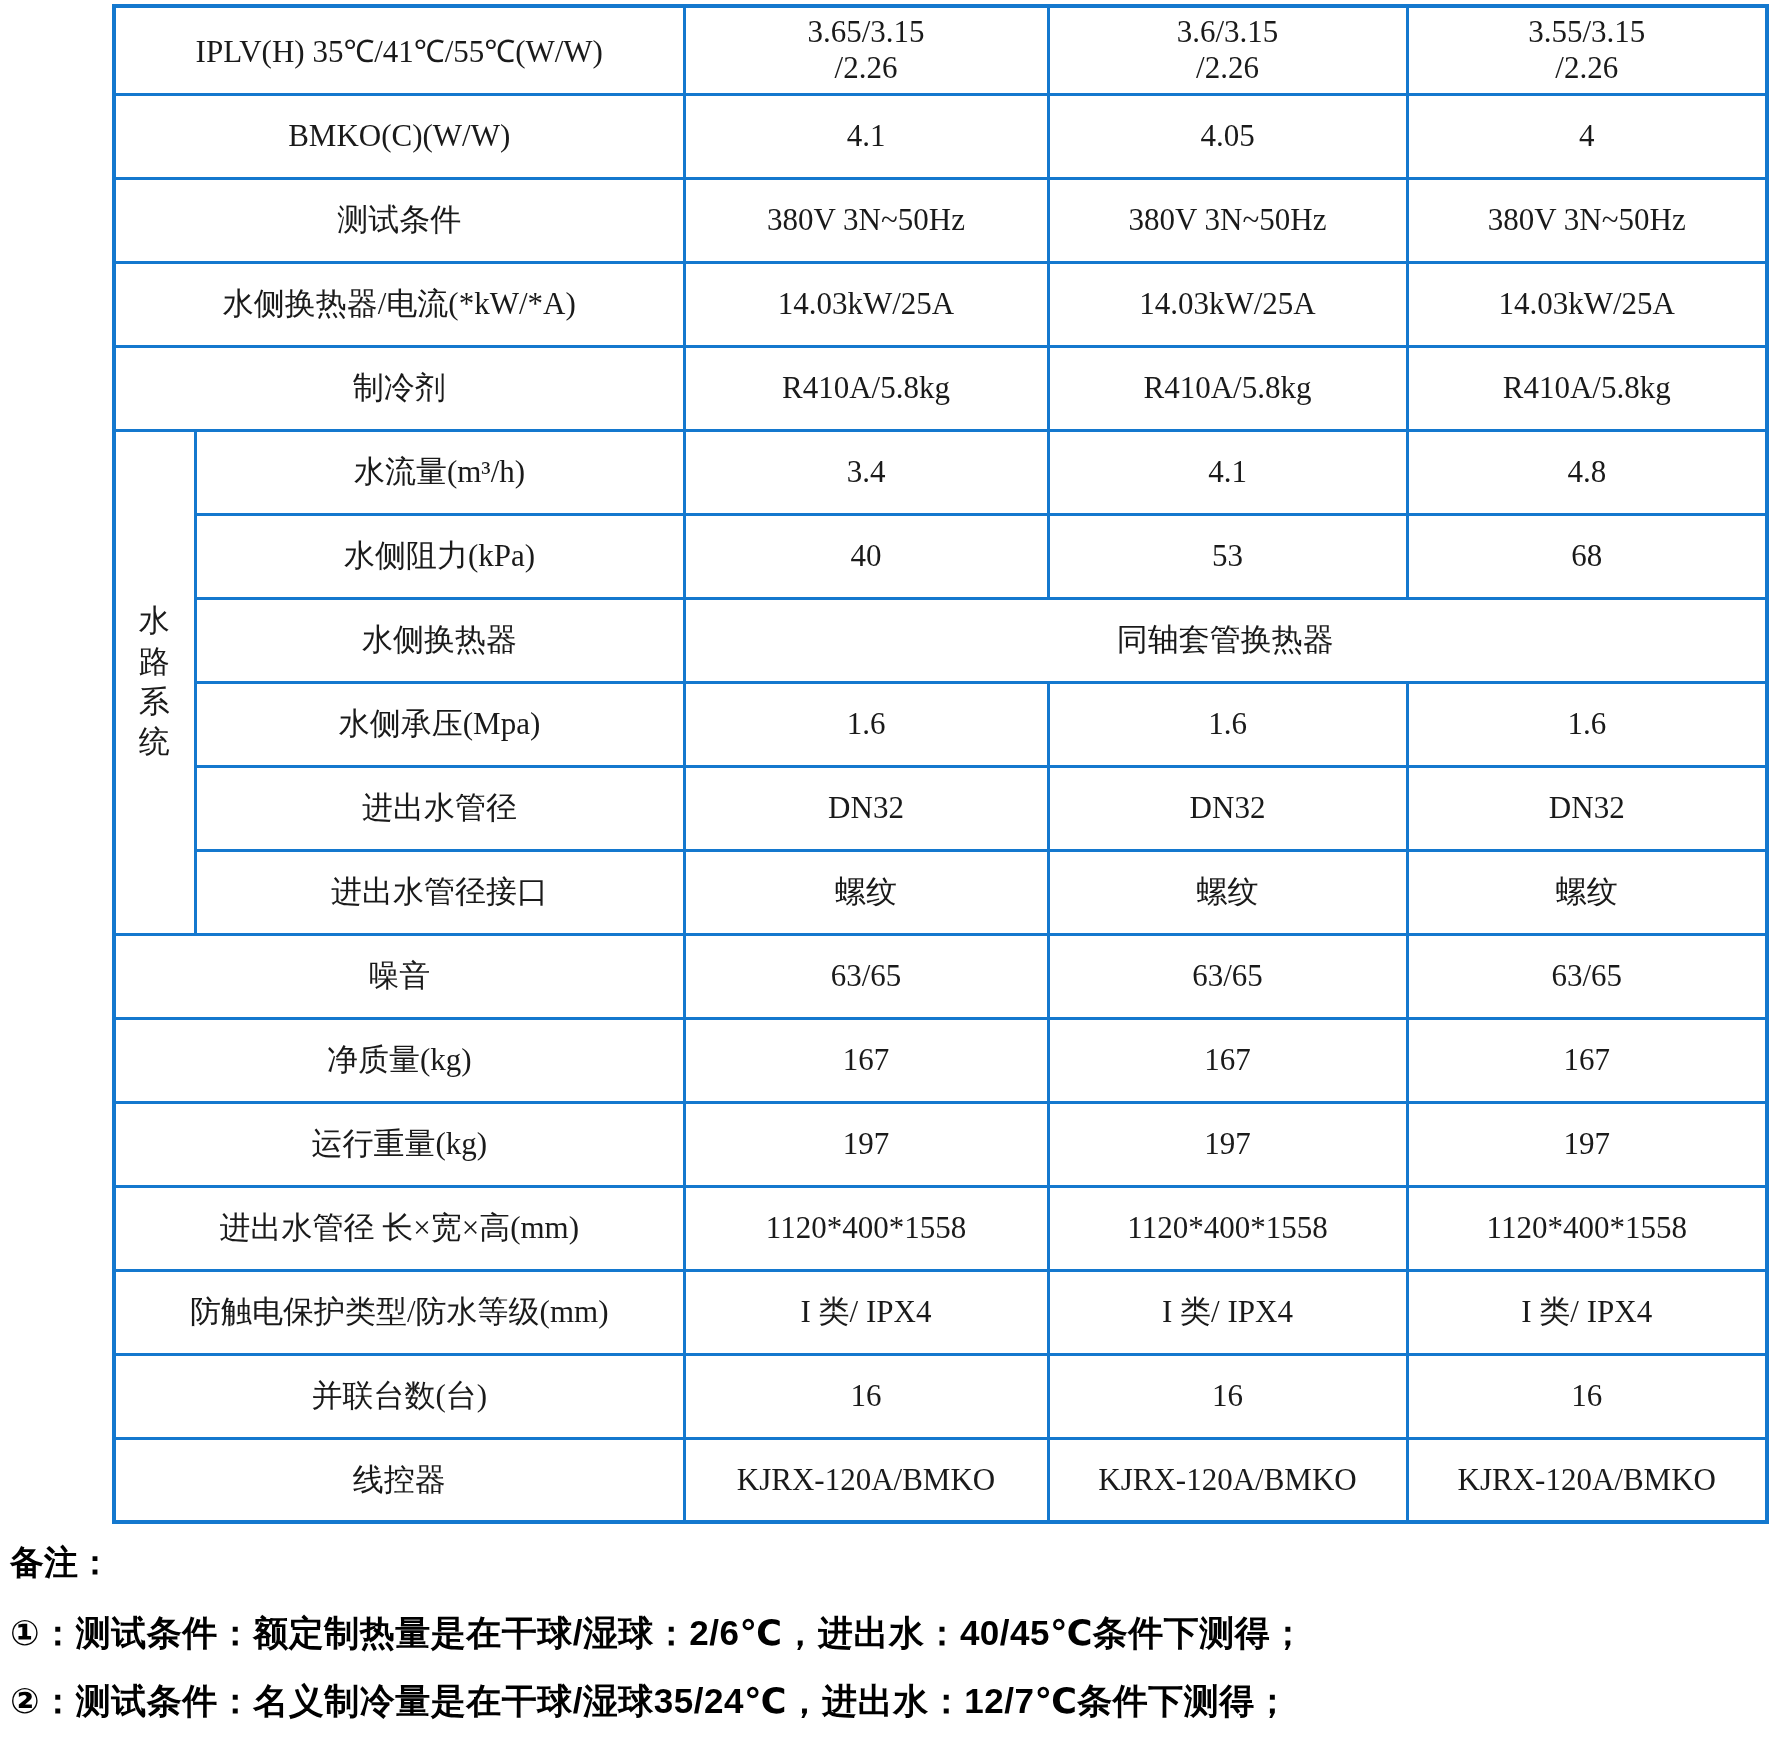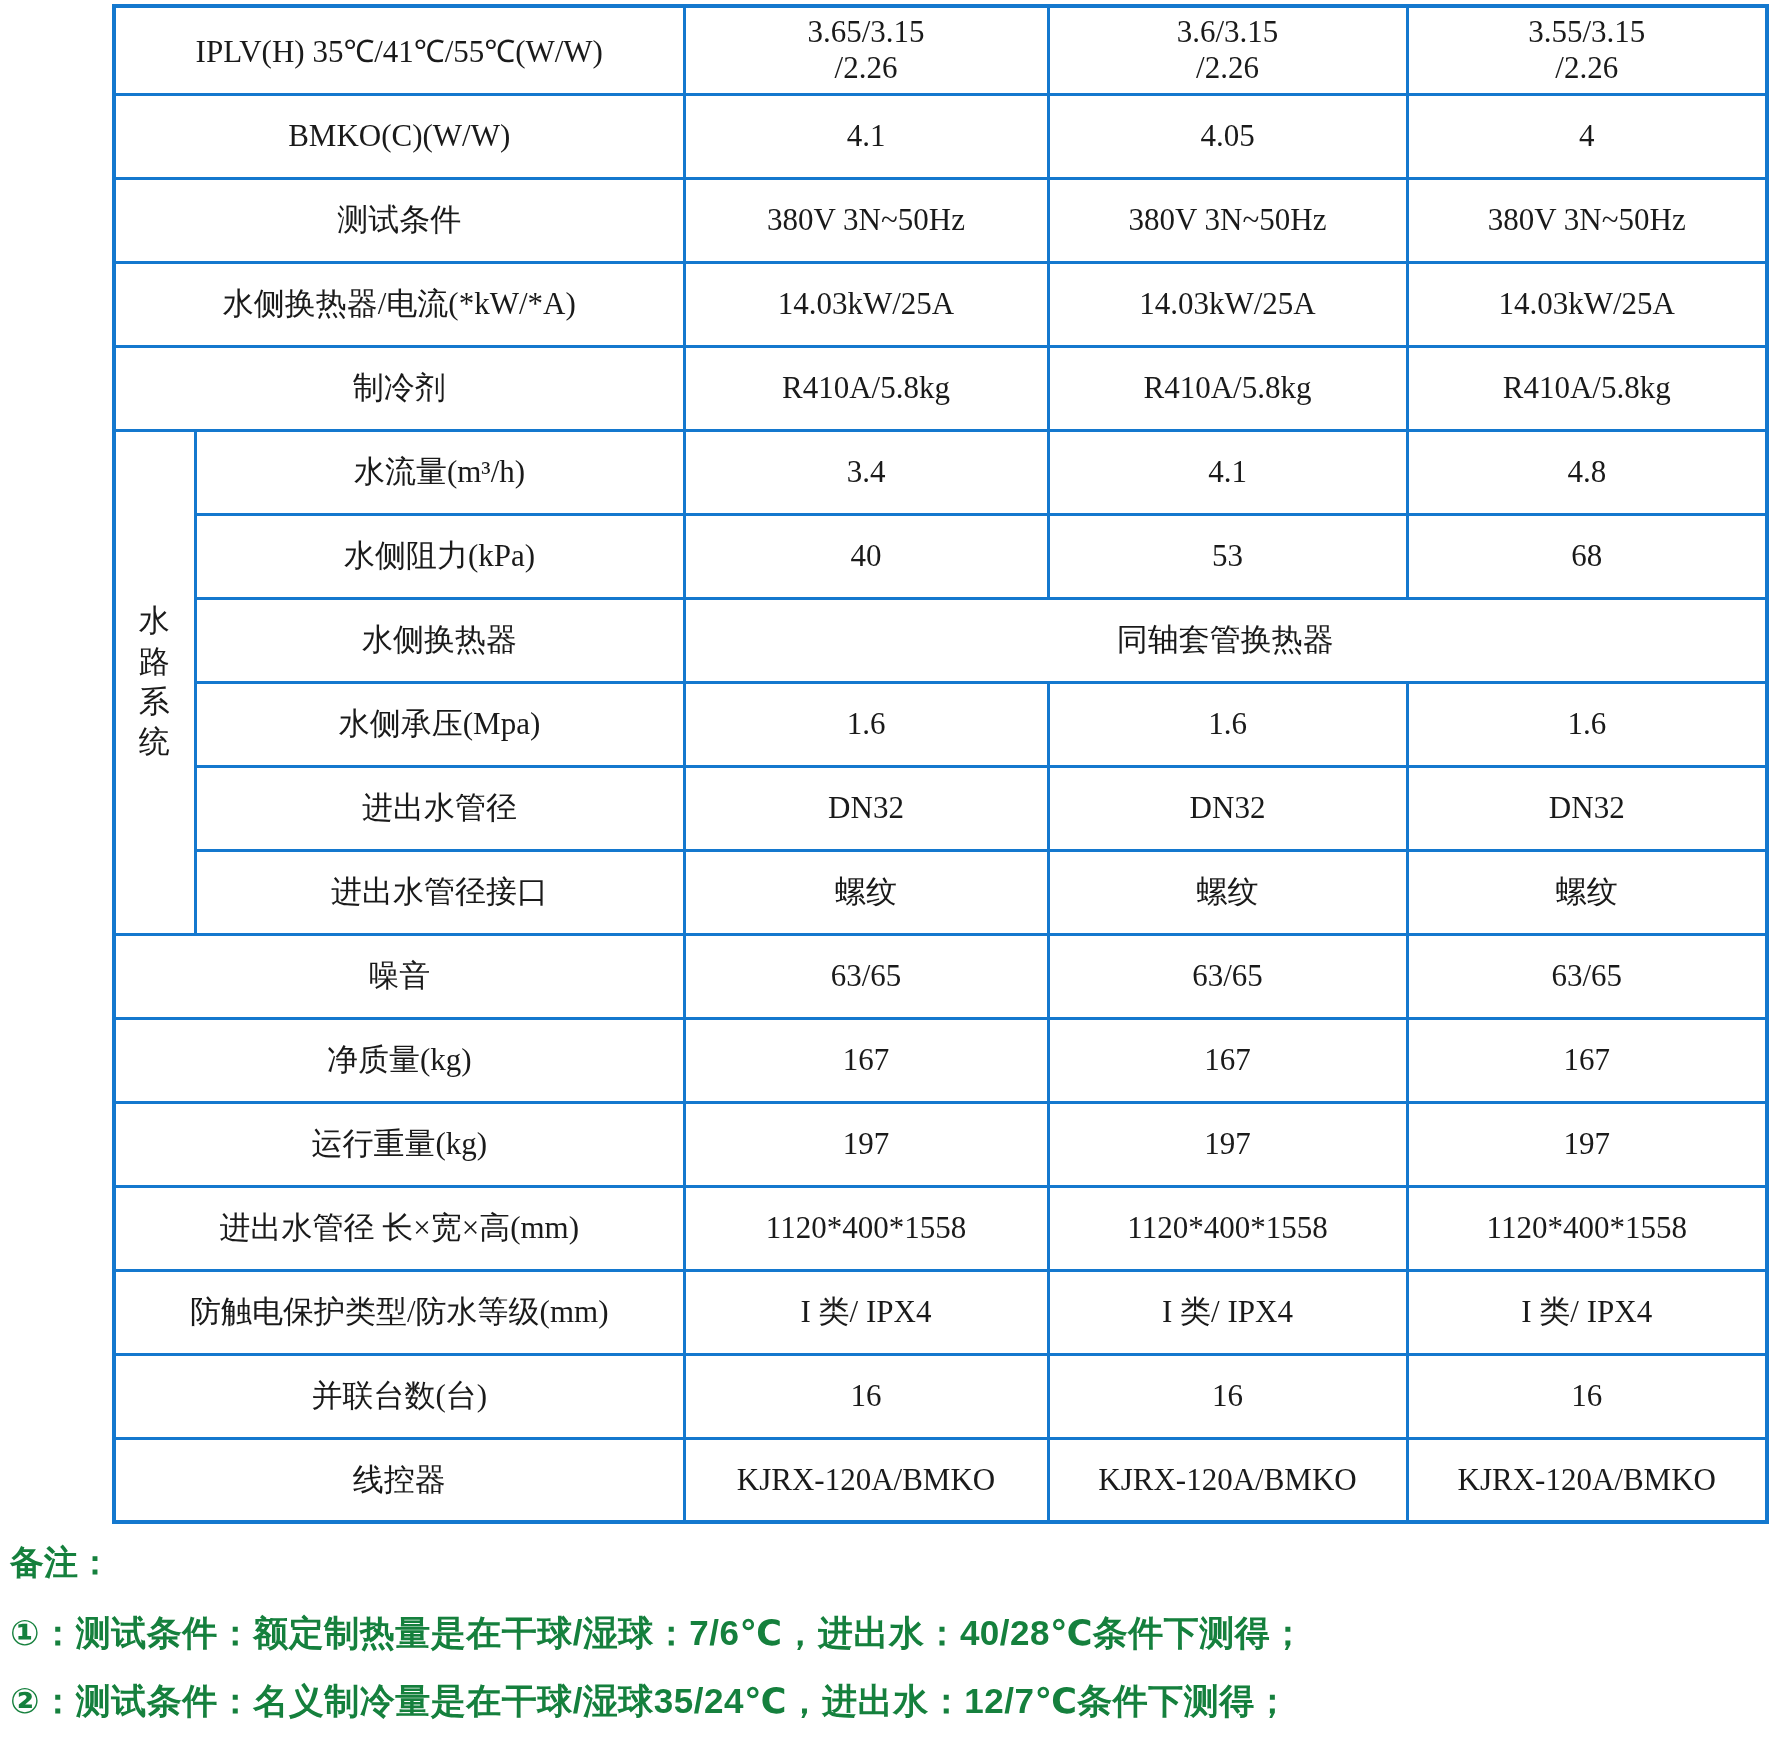--- a/index.html
+++ b/index.html
@@ -41,21 +41,21 @@
     font-size: 31px;
     line-height: 1.3;
     letter-spacing: 1px;
   }
   td.label-cell { }
   td.value-cell { }
   .notes {
     padding: 16px 0 0 10px;
     font-family: "Liberation Sans", "DejaVu Sans", sans-serif;
     font-weight: bold;
-    color: #15803d;
+    color: #000000;
   }
   .notes-title {
     font-size: 34px;
     margin-bottom: 24px;
   }
   .note-line {
     font-size: 35px;
     margin-bottom: 21px;
     letter-spacing: 0.5px;
   }
@@ -185,18 +185,18 @@
           <td class="label-cell" colspan="2">线控器</td>
           <td class="value-cell">KJRX-120A/BMKO</td>
           <td class="value-cell">KJRX-120A/BMKO</td>
           <td class="value-cell">KJRX-120A/BMKO</td>
         </tr>
       </tbody>
   </table>
 
   <div class="notes">
     <div class="notes-title">备注：</div>
-    <div class="note-line">①：测试条件：额定制热量是在干球/湿球：7/6℃，进出水：40/28℃条件下测得；</div>
+    <div class="note-line">①：测试条件：额定制热量是在干球/湿球：2/6℃，进出水：40/45℃条件下测得；</div>
     <div class="note-line">②：测试条件：名义制冷量是在干球/湿球35/24℃，进出水：12/7℃条件下测得；</div>
 
   </div>
 
 </div>
 
 </body></html>

